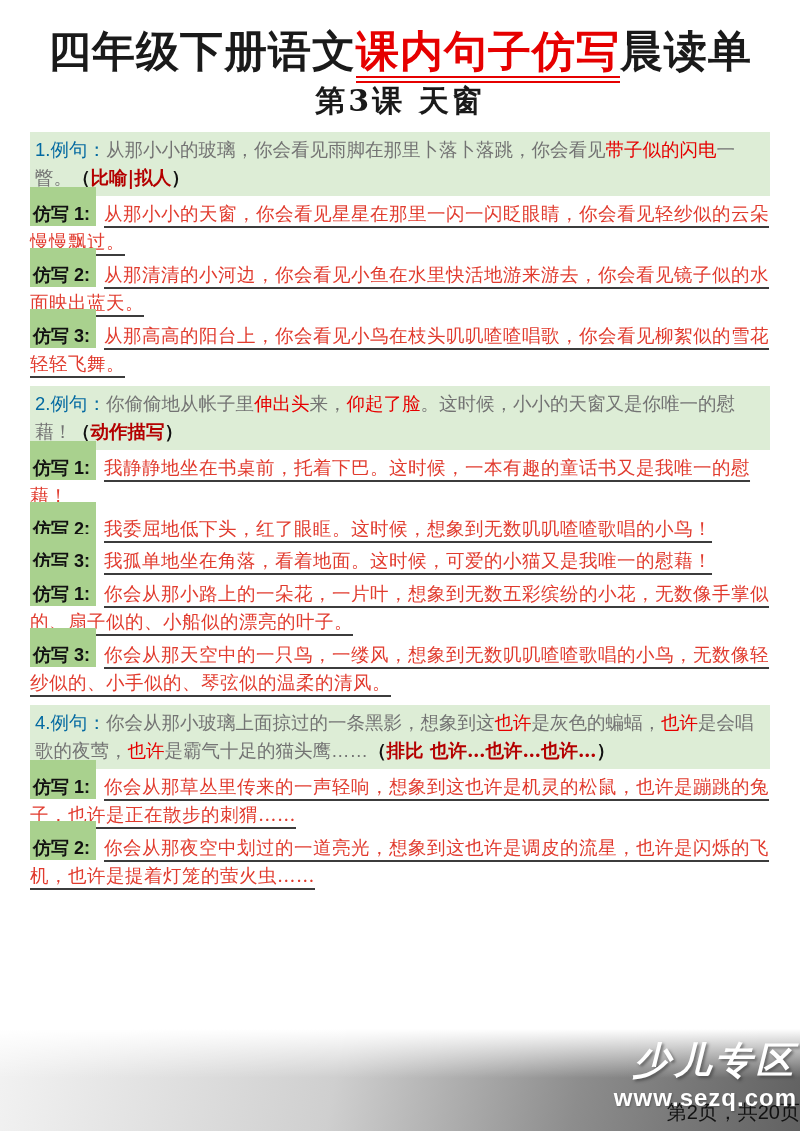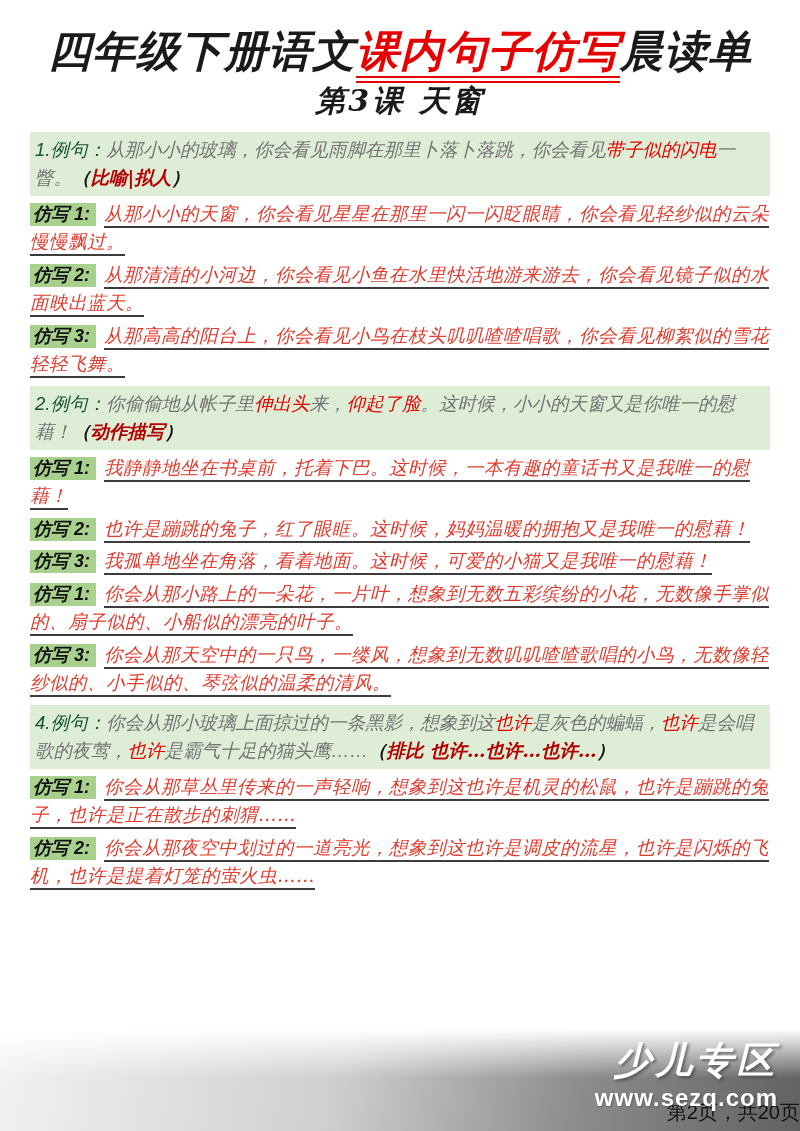--- a/index.html
+++ b/index.html
@@ -1,45 +1,45 @@
 <!DOCTYPE html>
 <html><head>
 <meta charset="utf-8">
 <style>
   html,body{margin:0;padding:0;background:#e9e9e9;}
   .page{width:800px;height:1131px;margin:0 auto;position:relative;background:#ffffff;
         overflow:hidden;font-family:"Liberation Sans",sans-serif;color:#1a1a1a;}
-  .content{position:relative;z-index:1;padding:0 30px;font-style:italic;}
+  .content{position:relative;z-index:1;padding:0 30px;}
   .title{margin:26px 0 2px;text-align:center;font-size:43px;font-weight:bold;
          line-height:1.18;letter-spacing:1px;white-space:nowrap;}
   .title .hl{color:#e60000;border-bottom:7px double #e60000;padding-bottom:1px;}
   .subtitle{text-align:center;font-size:30px;font-weight:bold;letter-spacing:3px;
             font-family:"DejaVu Serif",serif;margin:4px 0 10px;}
   .example{background:#ddedd6;padding:4px 5px;margin:7px 0 4px;
            font-size:18.5px;line-height:28px;}
-  .ex-label{color:#14532d;}
+  .ex-label{color:#0369a1;}
   .seg-black{color:#737373;}
   .seg-red{color:#e60000;}
   .ann{white-space:nowrap;}
   .ann-dark .paren{color:#111;font-weight:bold;}
   .ann-dark .ann-text{color:#b40000;font-weight:bold;font-family:"DejaVu Serif",serif;}
   .ann-red .paren{color:#e60000;}
   .ann-red .ann-text{color:#e60000;}
   .imitation{margin:4px 0;font-size:18.5px;line-height:28.5px;}
-  .chip{background:#a9d18e;color:#111;font-weight:bold;padding:1px 6px 2px 3px;
+  .chip{background:#a9d18e;color:#111;font-weight:bold;padding:17px 6px 2px 3px;
         margin-right:8px;font-size:18px;}
   .answer{color:#e13b2e;font-family:"DejaVu Serif",serif;letter-spacing:0.5px;
           text-decoration:underline;text-decoration-color:#3c3c3c;
           text-underline-offset:6px;text-decoration-thickness:1.5px;
           text-decoration-skip-ink:none;}
   .corner{position:absolute;left:0;right:0;bottom:0;height:102px;z-index:0;
           background:
             linear-gradient(to bottom, rgba(255,255,255,1) 0%, rgba(255,255,255,0) 48%),
             linear-gradient(100deg,#f2f2f2 0%,#cfcfcf 42%,#8d8d8d 72%,#616161 100%);}
-  .watermark{position:absolute;right:22px;bottom:19px;text-align:right;color:#fff;z-index:2;}
+  .watermark{position:absolute;right:3px;bottom:19px;text-align:right;color:#fff;z-index:2;}
   .wm-cn{font-size:37px;font-weight:bold;font-style:italic;letter-spacing:4px;
          line-height:1.05;text-shadow:2px 2px 3px rgba(50,50,50,0.55);white-space:nowrap;}
   .wm-url{font-size:24px;font-weight:bold;letter-spacing:1px;margin-top:3px;
           text-shadow:1px 1px 2px rgba(50,50,50,0.45);}
   .pagenum{position:absolute;bottom:5px;left:0;right:0;text-align:right;
            font-size:20px;color:#111;z-index:1;}
 </style>
 </head>
 <body>
 
@@ -52,21 +52,21 @@
     </div>
     <div class="subtitle">第3课 天窗</div>
 
     <div>
         <div class="example"><span class="ex-label">1.例句：</span><span class="seg-black">从那小小的玻璃，你会看见雨脚在那里卜落卜落跳，你会看见</span><span class="seg-red">带子似的闪电</span><span class="seg-black">一瞥。</span><span class="ann ann-dark"><span class="paren">（</span><span class="ann-text">比喻|拟人</span><span class="paren">）</span></span></div>
         <p class="imitation"><span class="chip">仿写 1:</span><span class="answer">从那小小的天窗，你会看见星星在那里一闪一闪眨眼睛，你会看见轻纱似的云朵慢慢飘过。</span></p>
         <p class="imitation"><span class="chip">仿写 2:</span><span class="answer">从那清清的小河边，你会看见小鱼在水里快活地游来游去，你会看见镜子似的水面映出蓝天。</span></p>
         <p class="imitation"><span class="chip">仿写 3:</span><span class="answer">从那高高的阳台上，你会看见小鸟在枝头叽叽喳喳唱歌，你会看见柳絮似的雪花轻轻飞舞。</span></p>
         <div class="example"><span class="ex-label">2.例句：</span><span class="seg-black">你偷偷地从帐子里</span><span class="seg-red">伸出头</span><span class="seg-black">来，</span><span class="seg-red">仰起了脸</span><span class="seg-black">。这时候，小小的天窗又是你唯一的慰藉！</span><span class="ann ann-dark"><span class="paren">（</span><span class="ann-text">动作描写</span><span class="paren">）</span></span></div>
         <p class="imitation"><span class="chip">仿写 1:</span><span class="answer">我静静地坐在书桌前，托着下巴。这时候，一本有趣的童话书又是我唯一的慰藉！</span></p>
-        <p class="imitation"><span class="chip">仿写 2:</span><span class="answer">也许是蹦跳的兔子，红了眼眶。这时候，妈妈温暖的拥抱又是我唯一的慰藉！</span></p>
+        <p class="imitation"><span class="chip">仿写 2:</span><span class="answer">我委屈地低下头，红了眼眶。这时候，想象到无数叽叽喳喳歌唱的小鸟！</span></p>
         <p class="imitation"><span class="chip">仿写 3:</span><span class="answer">我孤单地坐在角落，看着地面。这时候，可爱的小猫又是我唯一的慰藉！</span></p>
         <p class="imitation"><span class="chip">仿写 1:</span><span class="answer">你会从那小路上的一朵花，一片叶，想象到无数五彩缤纷的小花，无数像手掌似的、扇子似的、小船似的漂亮的叶子。</span></p>
         <p class="imitation"><span class="chip">仿写 3:</span><span class="answer">你会从那天空中的一只鸟，一缕风，想象到无数叽叽喳喳歌唱的小鸟，无数像轻纱似的、小手似的、琴弦似的温柔的清风。</span></p>
         <div class="example"><span class="ex-label">4.例句：</span><span class="seg-black">你会从那小玻璃上面掠过的一条黑影，想象到这</span><span class="seg-red">也许</span><span class="seg-black">是灰色的蝙蝠，</span><span class="seg-red">也许</span><span class="seg-black">是会唱歌的夜莺，</span><span class="seg-red">也许</span><span class="seg-black">是霸气十足的猫头鹰……</span><span class="ann ann-dark"><span class="paren">（</span><span class="ann-text">排比 也许…也许…也许…</span><span class="paren">）</span></span></div>
         <p class="imitation"><span class="chip">仿写 1:</span><span class="answer">你会从那草丛里传来的一声轻响，想象到这也许是机灵的松鼠，也许是蹦跳的兔子，也许是正在散步的刺猬……</span></p>
         <p class="imitation"><span class="chip">仿写 2:</span><span class="answer">你会从那夜空中划过的一道亮光，想象到这也许是调皮的流星，也许是闪烁的飞机，也许是提着灯笼的萤火虫……</span></p>
       </div>
   </div>
 
   <div class="watermark">

